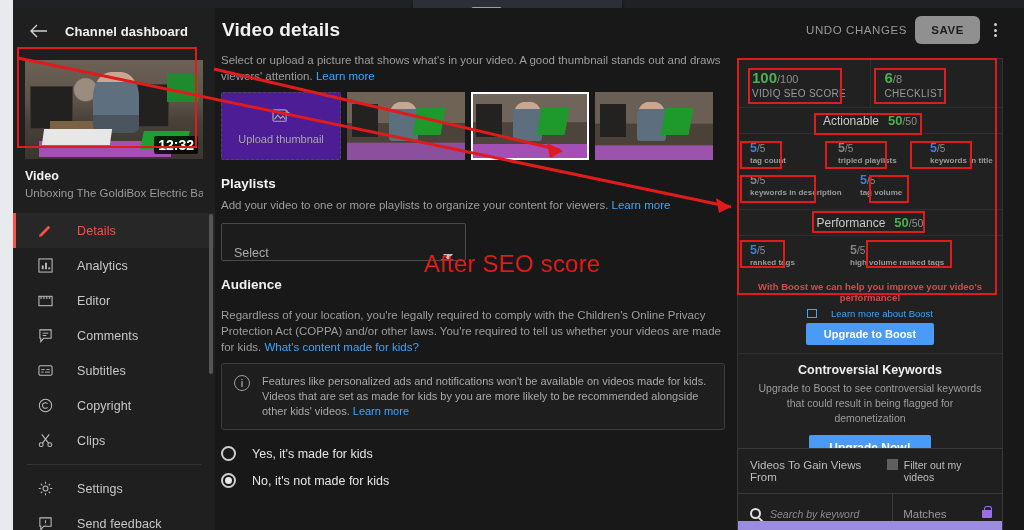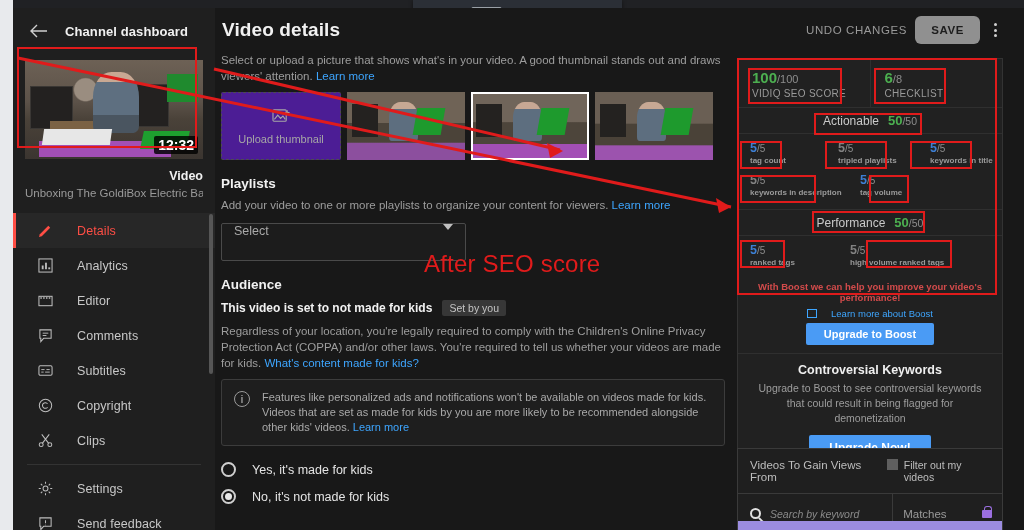--- a/index.html
+++ b/index.html
@@ -57,21 +57,21 @@
   .tb-printerR { position:absolute; left:63%; top:24%; width:18%; height:44%; background:#232120; border:1px solid #3a3734; }
   .tb-green1 { position:absolute; left:80%; top:14%; width:17%; height:28%; background:#1f8a2e; }
   .tb-green2 { position:absolute; left:66%; top:72%; width:26%; height:18%; background:#1ea02f; transform:skewX(-12deg); }
   .tb-table { position:absolute; left:8%; bottom:2%; width:74%; height:16%; background:#a34fb5; }
   .tb-white { position:absolute; left:10%; bottom:14%; width:38%; height:16%; background:#e7e7e7; transform:skewX(-8deg); }
   .tb-wood { position:absolute; left:14%; top:62%; width:46%; height:12%; background:#7b6244; }
   .dur {
     position:absolute; right:5px; bottom:5px; background:rgba(0,0,0,.82);
     color:#fff; font-size:14px; padding:1px 4px; border-radius:2px; font-weight:bold;margin-left:36px;
   }
-  .vid-label { margin:10px 12px 0 12px; font-size:12.5px; font-weight:bold; color:#f1f1f1;text-align:right; }
+  .vid-label { margin:10px 12px 0 12px; font-size:12.5px; font-weight:bold; color:#f1f1f1; }
   .vid-title { margin:4px 12px 0 12px; font-size:11.5px; color:#9a9a9a; white-space:nowrap; overflow:hidden; }
 
   .nav { margin-top:14px; }
   .nav-item {
     position:relative; display:flex; align-items:center; height:35px;
     padding-left:22px; color:#c8c8c8; font-size:12.5px; cursor:pointer;
   }
   .nav-item .nv-ic { width:20px; height:20px; display:flex; align-items:center; justify-content:center; color:#bdbdbd; }
   .nav-item .nv-lb { margin-left:22px; letter-spacing:.1px; }
   .nav-item.active { background:#272727; color:#ff4e45; }
@@ -100,21 +100,21 @@
   .tnA { background:linear-gradient(180deg,#6f6356 0 45%,#4b4339 46% 74%, #8c4f9e 75% 100%); }
   .tnB { background:linear-gradient(180deg,#70655a 0 44%,#4d453b 45% 76%, #a34fb5 77% 100%); }
   .tnC { background:linear-gradient(180deg,#6a5f54 0 46%,#4a4238 47% 78%, #9c53ae 79% 100%); }
   .tn .gr { position:absolute; left:58%; top:24%; width:24%; height:40%; background:#1e9a2d; transform:skewX(-10deg); }
   .tn .pr { position:absolute; left:4%; top:18%; width:22%; height:48%; background:#242220; }
   .tn .pe { position:absolute; left:36%; top:14%; width:24%; height:58%; background:linear-gradient(180deg,#c7a894 0 18%,#5d6e7f 19% 100%); border-radius:40% 40% 10% 10%; }
 
   .h2 { font-size:13.5px; font-weight:bold; color:#f1f1f1; padding:0 6px; }
   .sel-box {
     margin:10px 6px 0 6px; width:245px; height:38px; border:1px solid #4a4a4a; border-radius:2px;
-    display:flex; align-items:flex-start; justify-content:space-between; padding:0 12px;
+    display:flex; align-items:flex-end; justify-content:space-between; padding:0 12px;
     color:#a9a9a9; font-size:12.5px; cursor:pointer; background:#1c1c1c;
   }
   .caret { width:0;height:0;border-left:5px solid transparent;border-right:5px solid transparent;border-top:6px solid #c0c0c0; }
 
   .bold-row { font-size:12px; font-weight:bold; color:#f1f1f1; padding:0 6px; display:flex; align-items:center; gap:10px; }
   .chip { background:#373737; color:#c3c3c3; font-size:10.5px; font-weight:normal; padding:2px 7px; border-radius:2px; }
 
   .note {
     margin:8px 6px 0 6px; border:1px solid #3c3c3c; border-radius:3px; background:#1e1e1e;
     padding:10px 12px; display:flex; gap:12px; align-items:flex-start;
@@ -378,24 +378,20 @@
       <a class="lnk">Learn more</a>
     </div>
     <div class="sel-box">
       <span>Select</span>
       <span class="caret"></span>
     </div>
 
     <div style="height:16px"></div>
     <div class="h2">Audience</div>
     <div style="height:8px"></div>
-    <div class="bold-row">
-      <span>This video is set to not made for kids</span>
-      <span class="chip">Set by you</span>
-    </div>
     <div class="sec-desc" style="margin-top:7px">
       <span>Regardless of your location, you're legally required to comply with the Children's Online Privacy Protection Act (COPPA) and/or other laws. You're required to tell us whether your videos are made for kids.</span>
       <a class="lnk">What's content made for kids?</a>
     </div>
 
     <div class="note">
       <span class="i">i</span>
       <p>
         <span>Features like personalized ads and notifications won't be available on videos made for kids. Videos that are set as made for kids by you are more likely to be recommended alongside other kids' videos.</span>
         <a class="lnk">Learn more</a>

